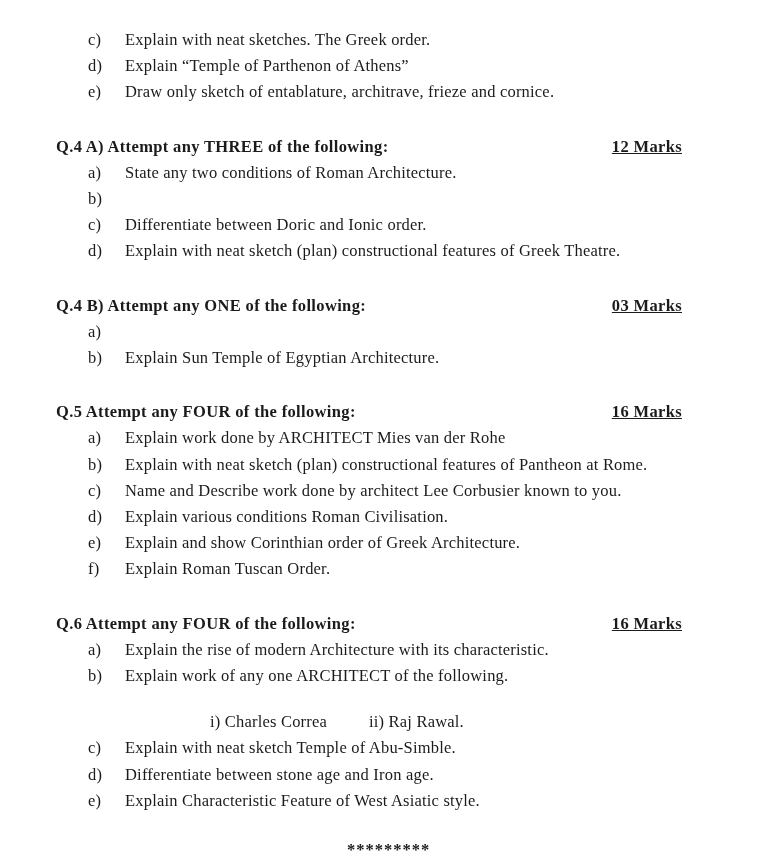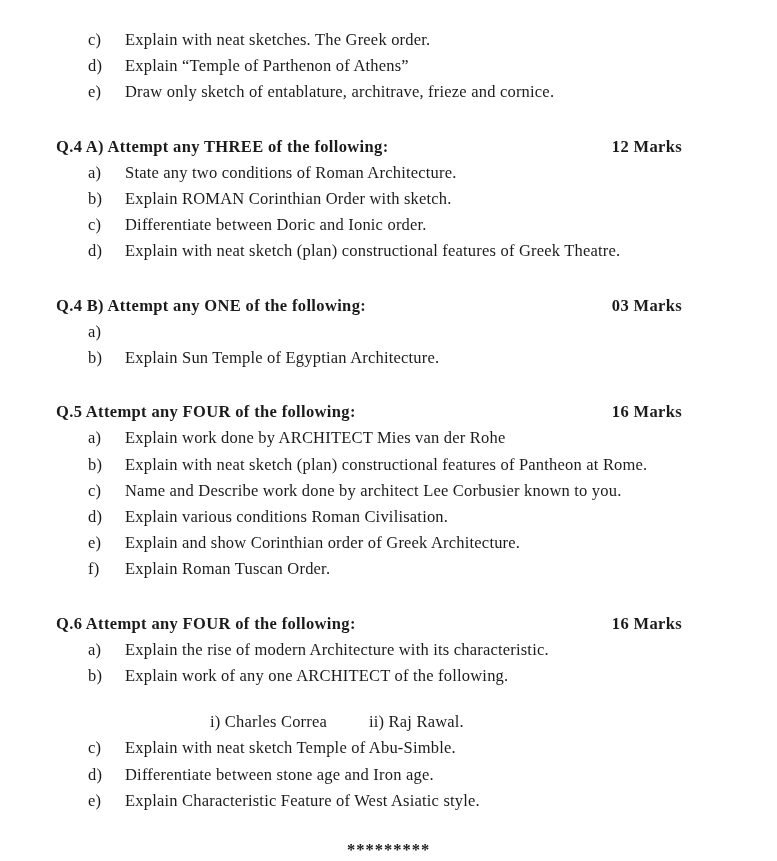--- a/index.html
+++ b/index.html
@@ -42,21 +42,21 @@
     display: flex;
     justify-content: space-between;
     align-items: baseline;
     padding-left: 56px;
     padding-right: 95px;
     font-weight: bold;
     line-height: 26.2px;
     letter-spacing: 0.35px;
   }
   .section-title { white-space: nowrap; }
-  .section-marks { white-space: nowrap; }
+  .section-marks { white-space: nowrap; text-decoration: underline; }
   
   .sub-row {
     display: flex;
     line-height: 26.2px;
     padding-left: 210px;
     gap: 42px;
     margin-top: 20px;
   }
   .footer-row {
     margin-top: 23px;
@@ -89,21 +89,20 @@
         <div class="section-header">
           <span class="section-title">Q.4 A) Attempt any THREE of the following:</span>
           <span class="section-marks">12 Marks</span>
         </div>
         <div class="item-row">
           <span class="item-letter">a)</span>
           <span class="item-text">State any two conditions of Roman Architecture.</span>
         </div>
         <div class="item-row">
           <span class="item-letter">b)</span>
-          <span class="item-text">Explain ROMAN Corinthian Order with sketch.</span>
         </div>
         <div class="item-row">
           <span class="item-letter">c)</span>
           <span class="item-text">Differentiate between Doric and Ionic order.</span>
         </div>
         <div class="item-row">
           <span class="item-letter">d)</span>
           <span class="item-text">Explain with neat sketch (plan) constructional features of Greek Theatre.</span>
         </div>
       </div>

